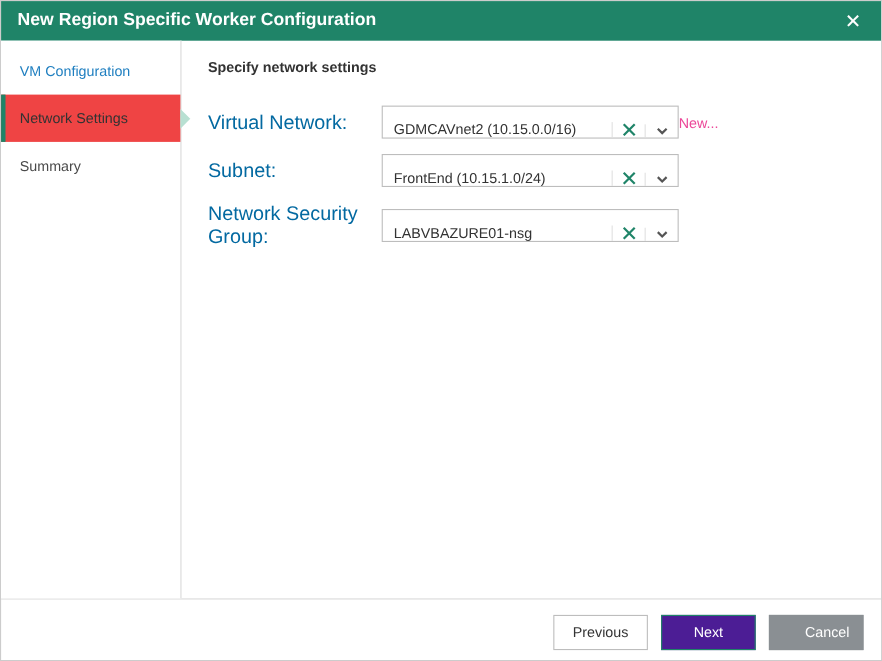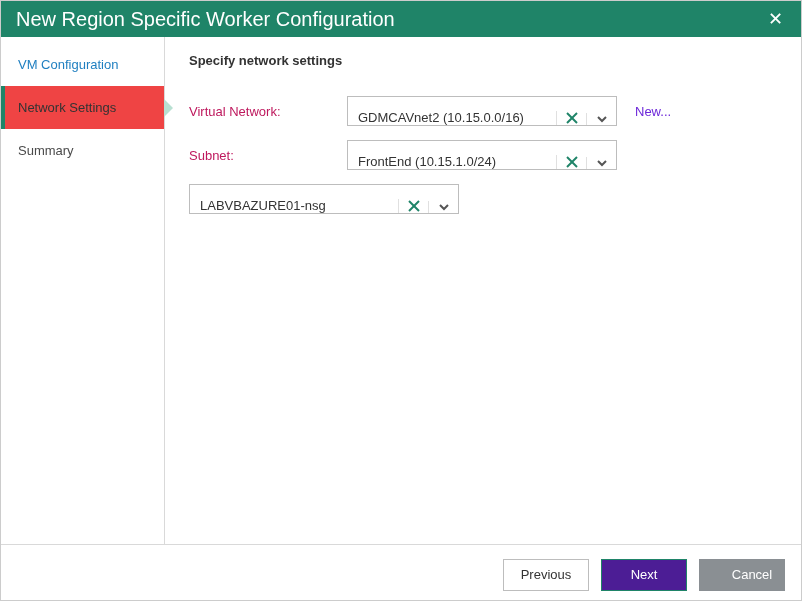--- a/index.html
+++ b/index.html
@@ -16,22 +16,22 @@
     .titlebar {
       background: #1f8468;
       color: #fff;
       height: 36px;
       display: flex;
       align-items: center;
       padding: 0 12px 0 15px;
       justify-content: space-between;
     }
     .titlebar .title {
-      font-size: 20px;
-      font-weight: 400;
+      font-size: 16px;
+      font-weight: 700;
     }
     .titlebar .close {
       font-size: 18px;
       line-height: 1;
       cursor: pointer;
       padding: 4px 6px;
     }
     
     .body-area {
       display: flex;
@@ -86,22 +86,22 @@
       font-size: 13px;
     }
     .form-row {
       display: flex;
       align-items: center;
       margin-bottom: 14px;
       gap: 0;
     }
     .form-label {
       width: 158px;
-      color: #be185d;
-      font-size: 13px;
+      color: #0369a1;
+      font-size: 18px;
     }
     .combo {
       display: flex;
       width: 270px;
       height: 30px;
       border: 1px solid #bdbdbd;
       background: #fff;
       align-items: flex-end;
     }
     .combo-text {
@@ -118,22 +118,21 @@
       width: 30px;
       display: flex;
       align-items: center;
       justify-content: center;
       cursor: pointer;
       border-left: 1px solid #e0e0e0;
     }
     .combo-clear svg { stroke: #1f8468; }
     .combo-drop svg { stroke: #555; }
     .link-new {
-      color: #6d28d9;
-      margin-left: 18px;
+      color: #ec4899;
       cursor: pointer;
       font-size: 13px;
     }
     
     .footer {
       height: 60px;
       border-top: 1px solid #d9d9d9;
       display: flex;
       align-items: center;
       justify-content: flex-end;
@@ -219,20 +218,21 @@
         </div>
         <div class="combo-drop">
           <svg width="12" height="12" viewBox="0 0 12 12" fill="none" stroke-width="2">
               <polyline points="2,4 6,8 10,4"></polyline>
             </svg>
         </div>
       </div>
     </div>
 
     <div class="form-row">
+      <div class="form-label">Network Security Group:</div>
       <div class="combo">
         <div class="combo-text">LABVBAZURE01-nsg</div>
         <div class="combo-clear">
           <svg width="14" height="14" viewBox="0 0 14 14" fill="none" stroke-width="2">
               <line x1="2" y1="2" x2="12" y2="12"></line>
               <line x1="12" y1="2" x2="2" y2="12"></line>
             </svg>
         </div>
         <div class="combo-drop">
           <svg width="12" height="12" viewBox="0 0 12 12" fill="none" stroke-width="2">

